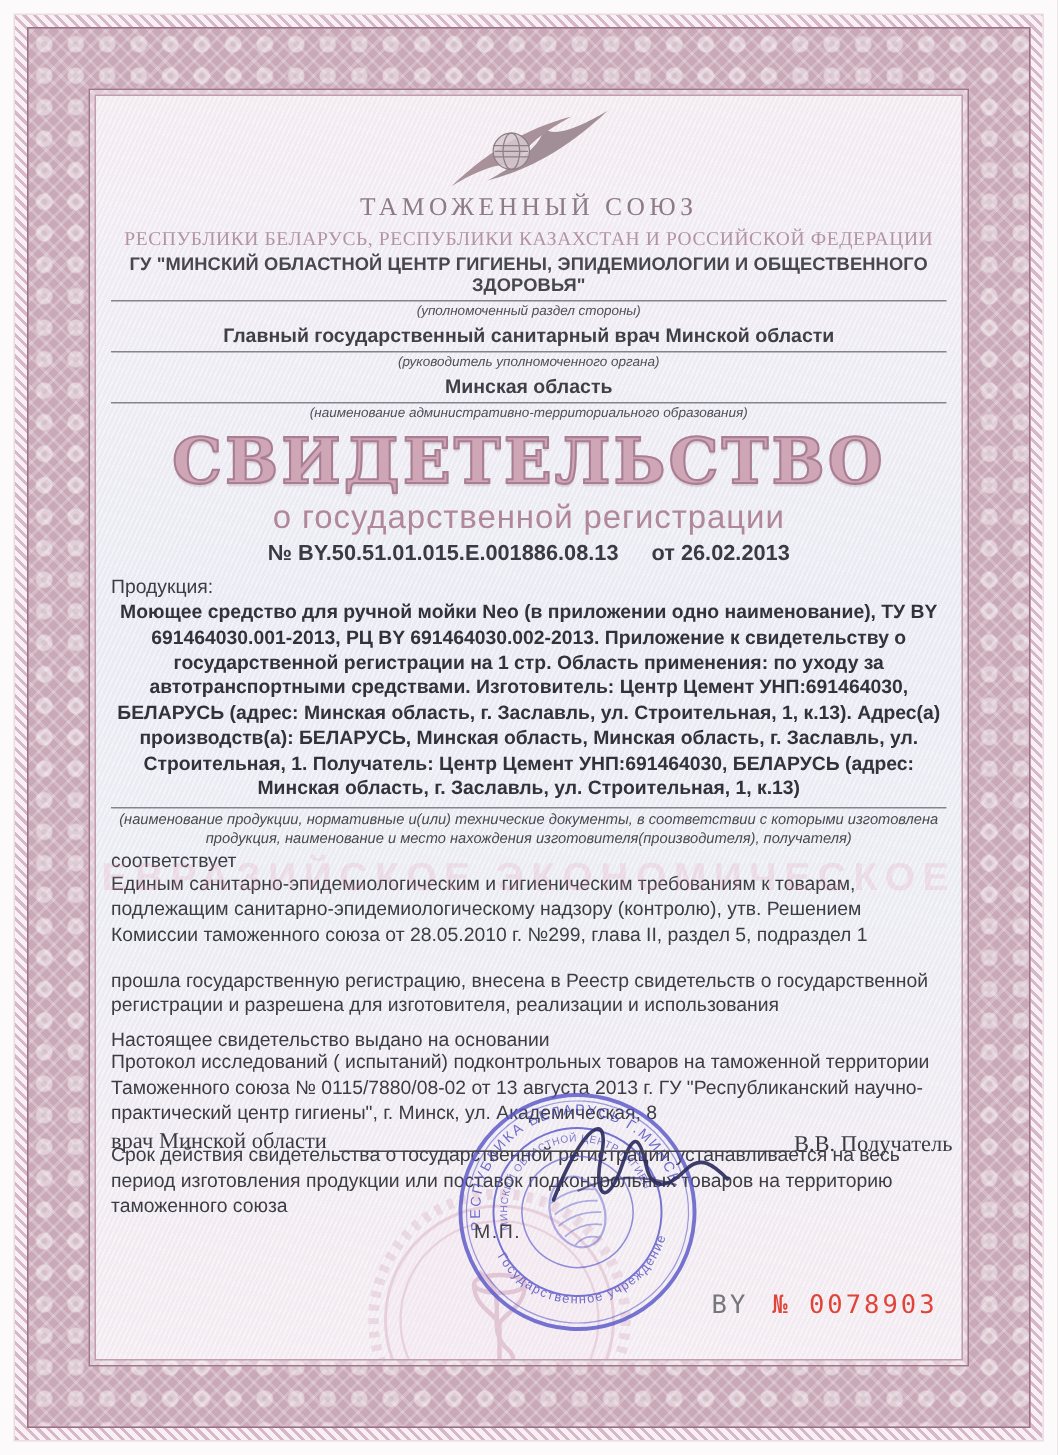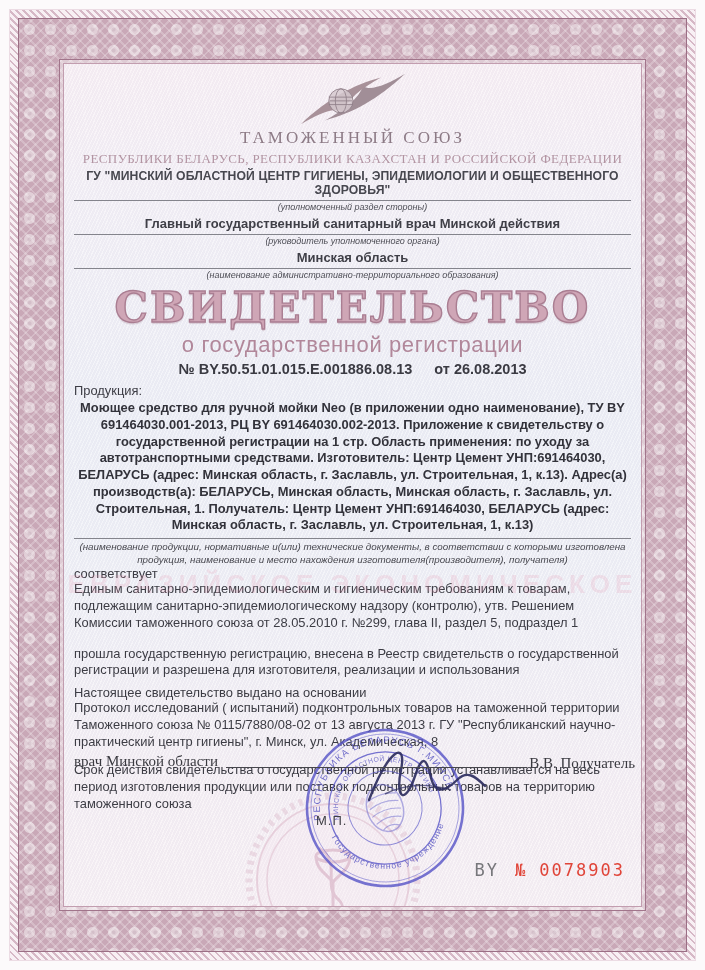--- a/index.html
+++ b/index.html
@@ -81,30 +81,30 @@
           <path d="M34,27 H60 M34,35 H60 M35,31 H59" fill="none"></path>
         </g>
       </svg>
 
       <div class="center union">ТАМОЖЕННЫЙ СОЮЗ</div>
       <div class="center countries">РЕСПУБЛИКИ БЕЛАРУСЬ, РЕСПУБЛИКИ КАЗАХСТАН И РОССИЙСКОЙ ФЕДЕРАЦИИ</div>
 
       <div class="center org">ГУ "МИНСКИЙ ОБЛАСТНОЙ ЦЕНТР ГИГИЕНЫ, ЭПИДЕМИОЛОГИИ И ОБЩЕСТВЕННОГО ЗДОРОВЬЯ"</div>
       <div class="cap">(уполномоченный раздел стороны)</div>
 
-      <div class="center head-name">Главный государственный санитарный врач Минской действия</div>
+      <div class="center head-name">Главный государственный санитарный врач Минской области</div>
       <div class="cap">(руководитель уполномоченного органа)</div>
 
       <div class="center region-name">Минская область</div>
       <div class="cap">(наименование административно-территориального образования)</div>
 
       <div class="center doc-title">СВИДЕТЕЛЬСТВО</div>
       <div class="center doc-subtitle">о государственной регистрации</div>
       <div class="center doc-number">
-        <span>№ BY.50.51.01.015.Е.001886.08.13</span><span class="date">от 26.08.2013</span>
+        <span>№ BY.50.51.01.015.Е.001886.08.13</span><span class="date">от 26.02.2013</span>
       </div>
 
       <div class="label-line product-label">Продукция:</div>
       <div class="para product-text">Моющее средство для ручной мойки Neo (в приложении одно наименование), ТУ BY 691464030.001-2013, РЦ BY 691464030.002-2013. Приложение к свидетельству о государственной регистрации на 1 стр.  Область применения: по уходу за автотранспортными средствами. Изготовитель: Центр Цемент УНП:691464030, БЕЛАРУСЬ (адрес: Минская область, г. Заславль, ул. Строительная, 1, к.13). Адрес(а) производств(а): БЕЛАРУСЬ, Минская область, Минская область, г. Заславль, ул. Строительная, 1. Получатель: Центр Цемент УНП:691464030, БЕЛАРУСЬ (адрес: Минская область, г. Заславль, ул. Строительная, 1, к.13)</div>
       <div class="cap2">(наименование продукции, нормативные и(или) технические документы, в соответствии с которыми изготовлена продукция, наименование и место нахождения изготовителя(производителя), получателя)</div>
 
       <div class="label-line mt8">соответствует</div>
       <div class="para">Единым санитарно-эпидемиологическим и гигиеническим требованиям к товарам, подлежащим санитарно-эпидемиологическому надзору (контролю), утв. Решением Комиссии таможенного союза от 28.05.2010 г. №299, глава II, раздел 5, подраздел 1</div>
 
       <div class="para mt14">прошла государственную регистрацию, внесена в Реестр свидетельств о государственной регистрации и разрешена для изготовителя, реализации и использования</div>

